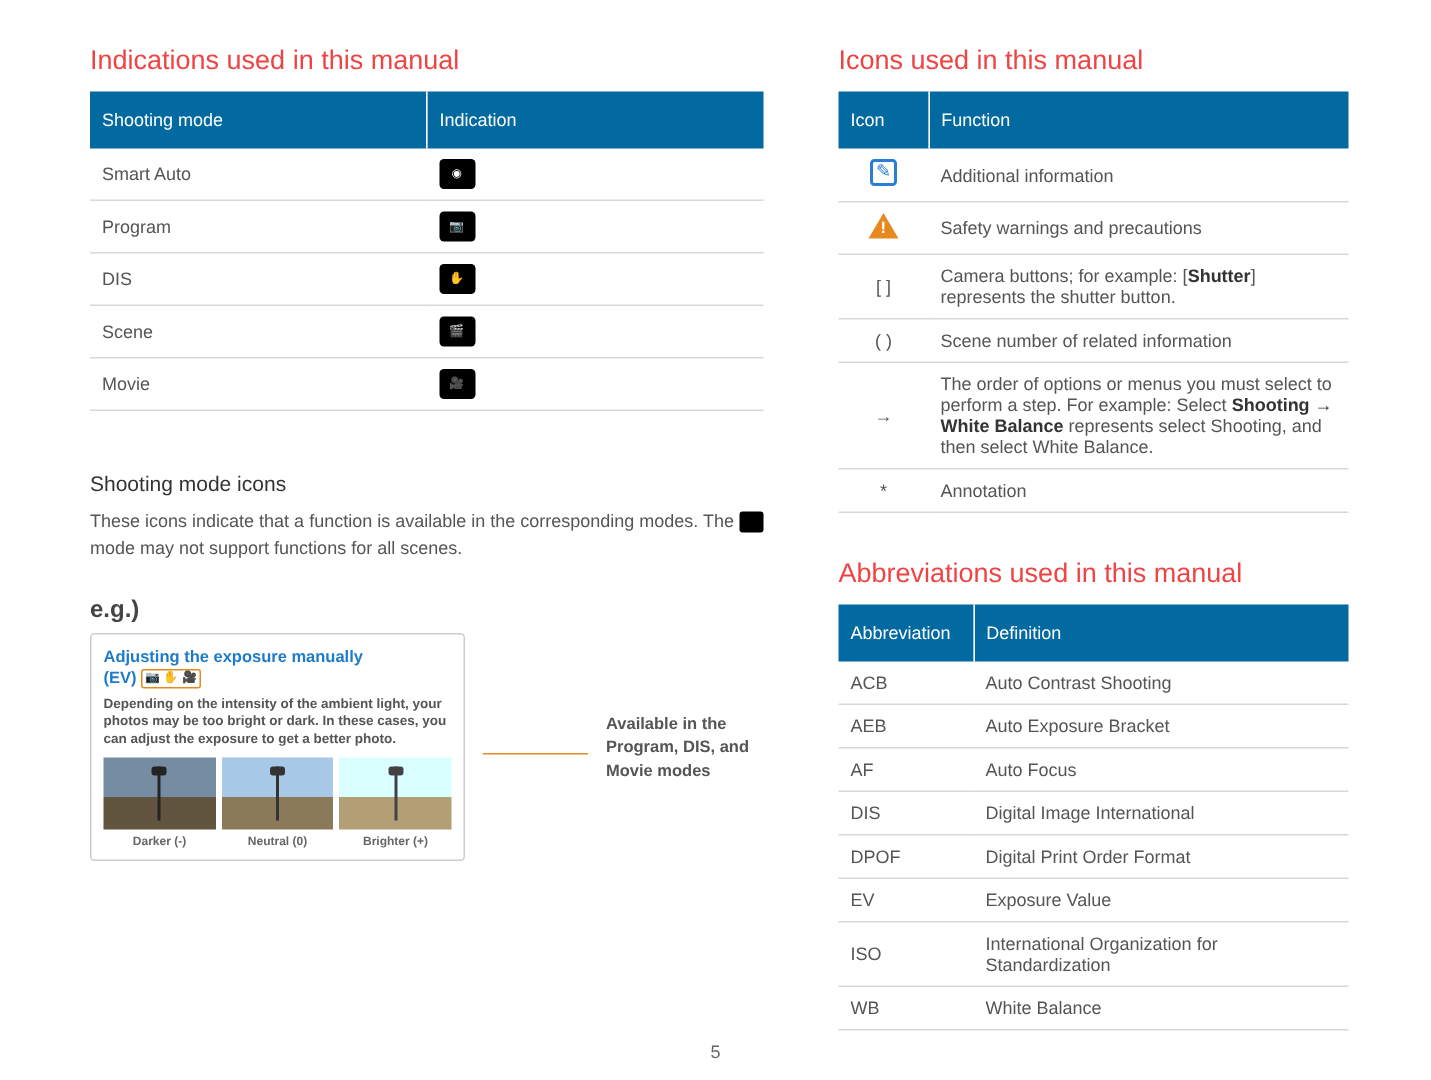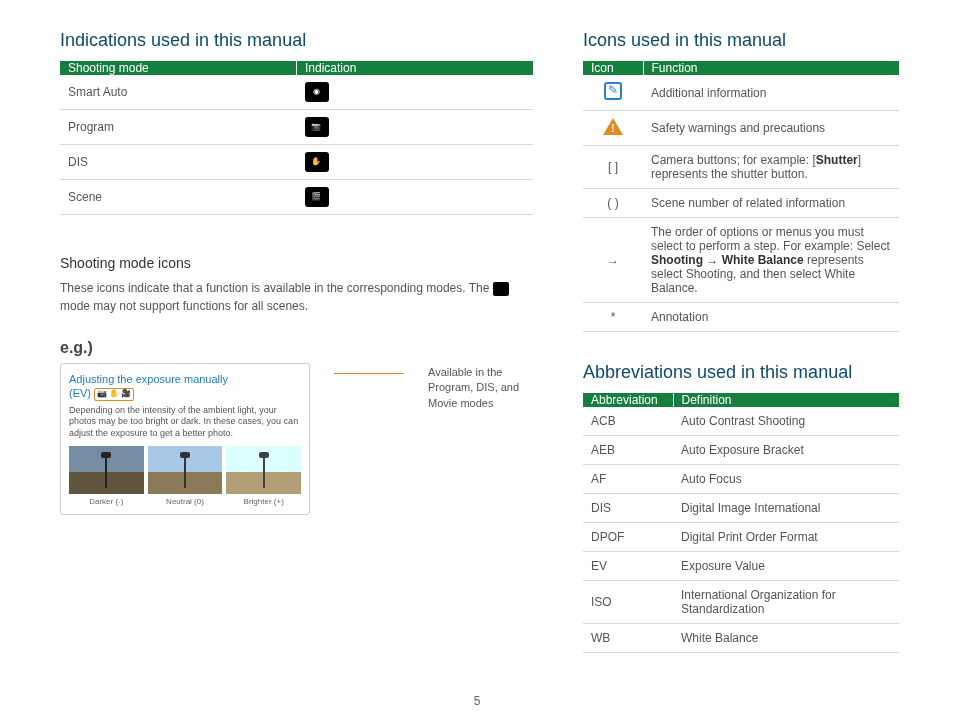--- a/index.html
+++ b/index.html
@@ -11,36 +11,36 @@
     font-size: 12px;
     color: #444;
     padding: 30px 55px 0 60px;
     position: relative;
   }
   .cols { display: flex; gap: 50px; }
   .col { flex: 1; }
   h2.section-title {
     font-size: 18px;
     font-weight: 400;
-    color: #0c4a6e;
+    color: #ef4444;
     margin-bottom: 10px;
   }
   h3.sub-title {
     font-size: 14px;
     color: #333;
     font-weight: 400;
     margin-bottom: 8px;
   }
   table { width: 100%; border-collapse: collapse; }
   thead th {
-    background: #15803d;
+    background: #0369a1;
     color: #fff;
     font-weight: 400;
     text-align: left;
-    padding: 0 8px;
+    padding: 12px 8px;
     font-size: 12px;
     border-right: 1px solid #fff;
   }
   thead th:last-child { border-right: none; }
   tbody td {
     padding: 7px 8px;
     border-bottom: 1px solid #d8d8d8;
     font-size: 12px;
     color: #555;
     vertical-align: middle;
@@ -88,21 +88,21 @@
   }
   .paragraph { font-size: 12px; color: #555; line-height: 1.5; margin-bottom: 24px; }
   .inline-icon {
     display: inline-block;
     width: 16px; height: 14px;
     background: #000;
     vertical-align: middle;
     border-radius: 2px;
   }
   .eg-label { font-weight: bold; font-size: 16px; margin-bottom: 6px; }
-  .example-wrap { display: flex; gap: 24px; align-items: flex-start; }
+  .example-wrap { display: flex; gap: 12px; align-items: center; font-weight: bold; }
   .example-box {
     border: 1px solid #ccc;
     border-radius: 3px;
     padding: 8px;
     width: 250px;
     font-size: 9px;
     color: #555;
   }
   .example-box .ex-title {
     color: #1e7bc8;
@@ -187,20 +187,24 @@
           <td>Program</td>
           <td><span class="icon-glyph">📷</span></td>
         </tr>
         <tr>
           <td>DIS</td>
           <td><span class="icon-glyph">✋</span></td>
         </tr>
         <tr>
           <td>Scene</td>
           <td><span class="icon-glyph">🎬</span></td>
+        </tr>
+        <tr>
+          <td>Movie</td>
+          <td><span class="icon-glyph">🎥</span></td>
         </tr>
       </tbody>
     </table>
 
     <div class="spacer"></div>
 
     <h3 class="sub-title">Shooting mode icons</h3>
     <p class="paragraph">
       <span>These icons indicate that a function is available in the corresponding modes. The </span><span class="inline-icon"></span><span> mode may not support functions for all scenes.</span>
     </p>

